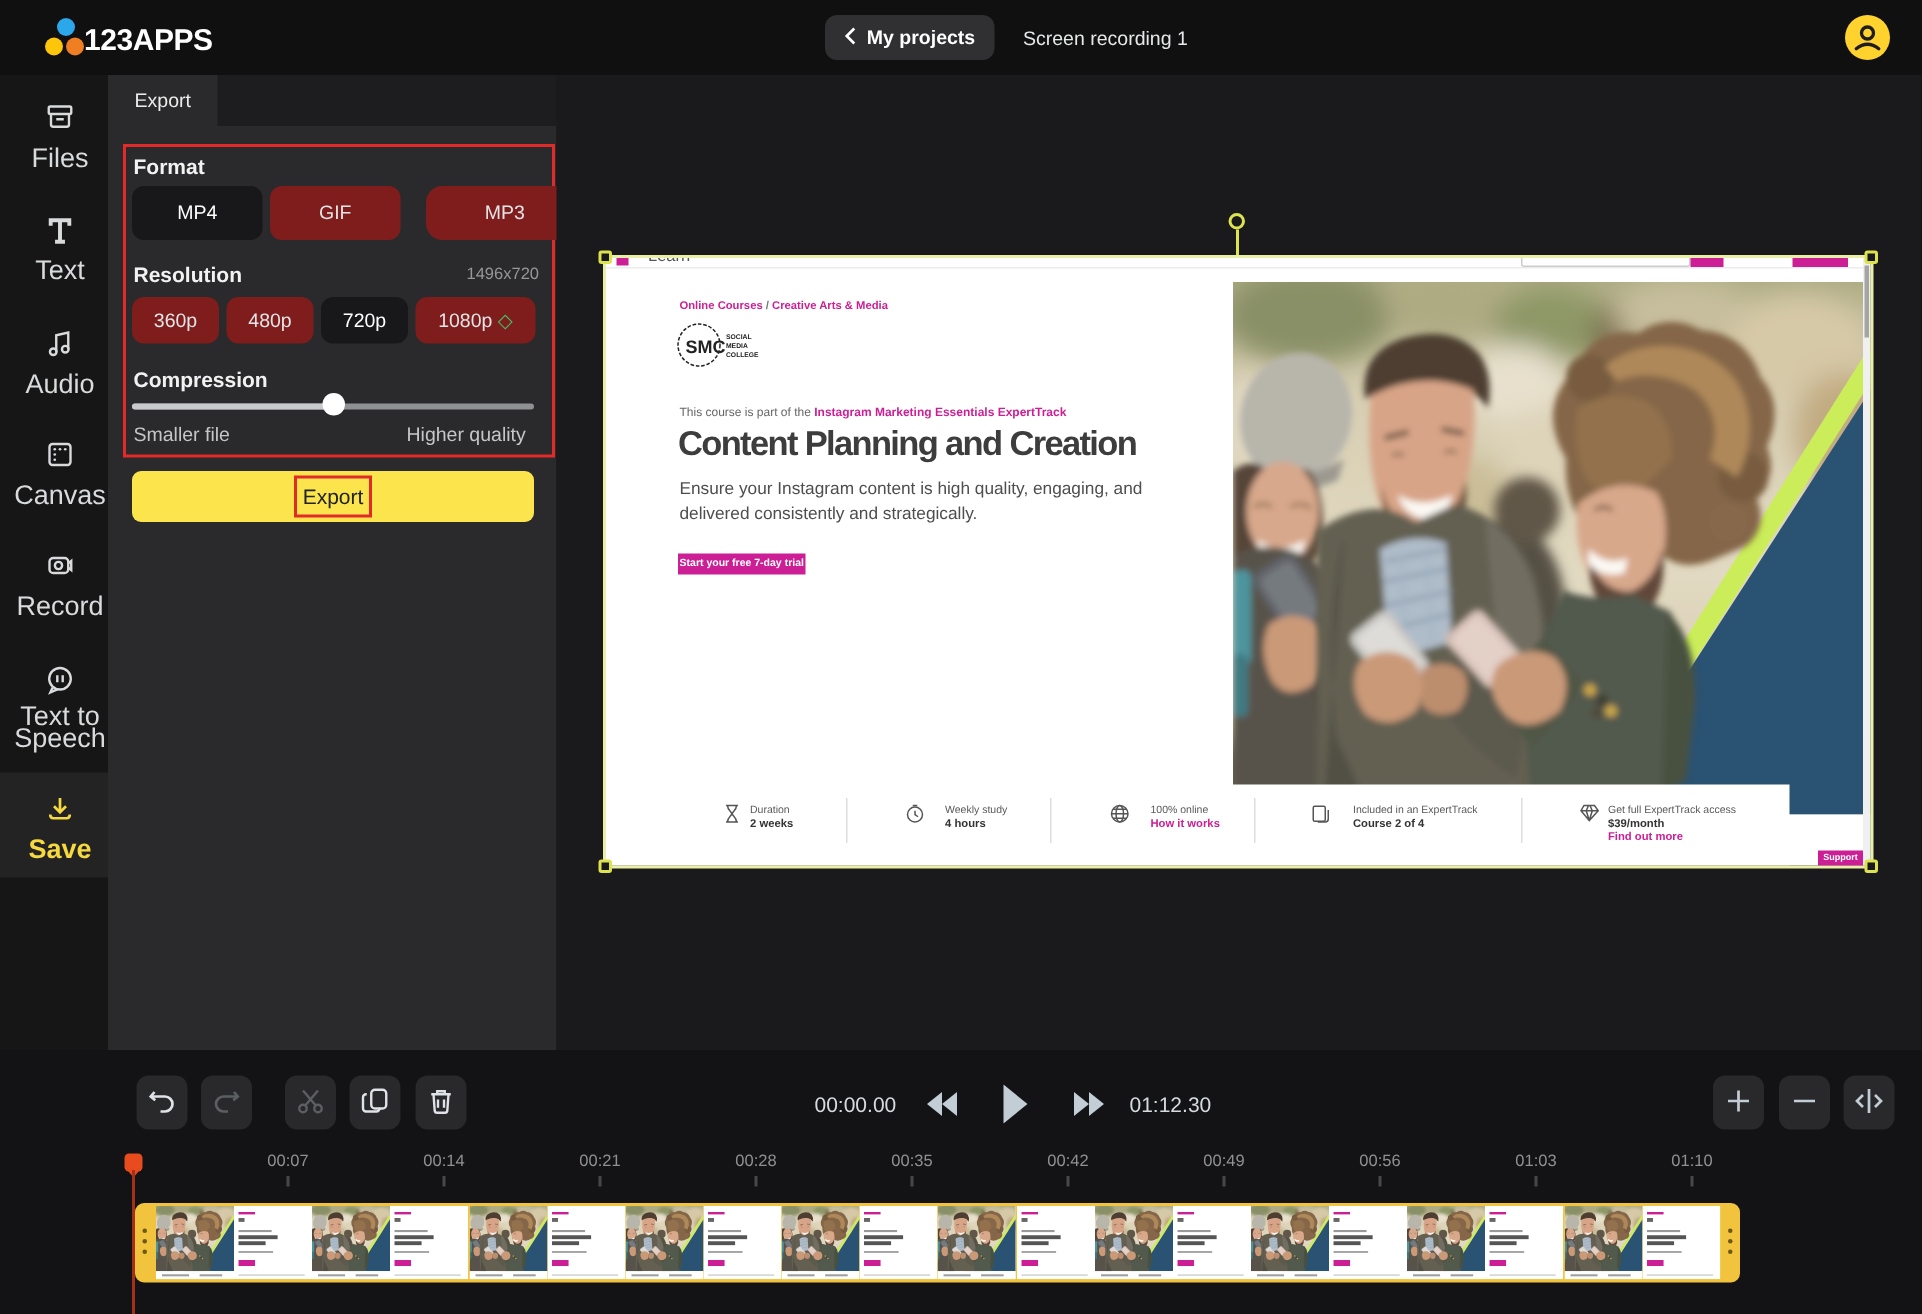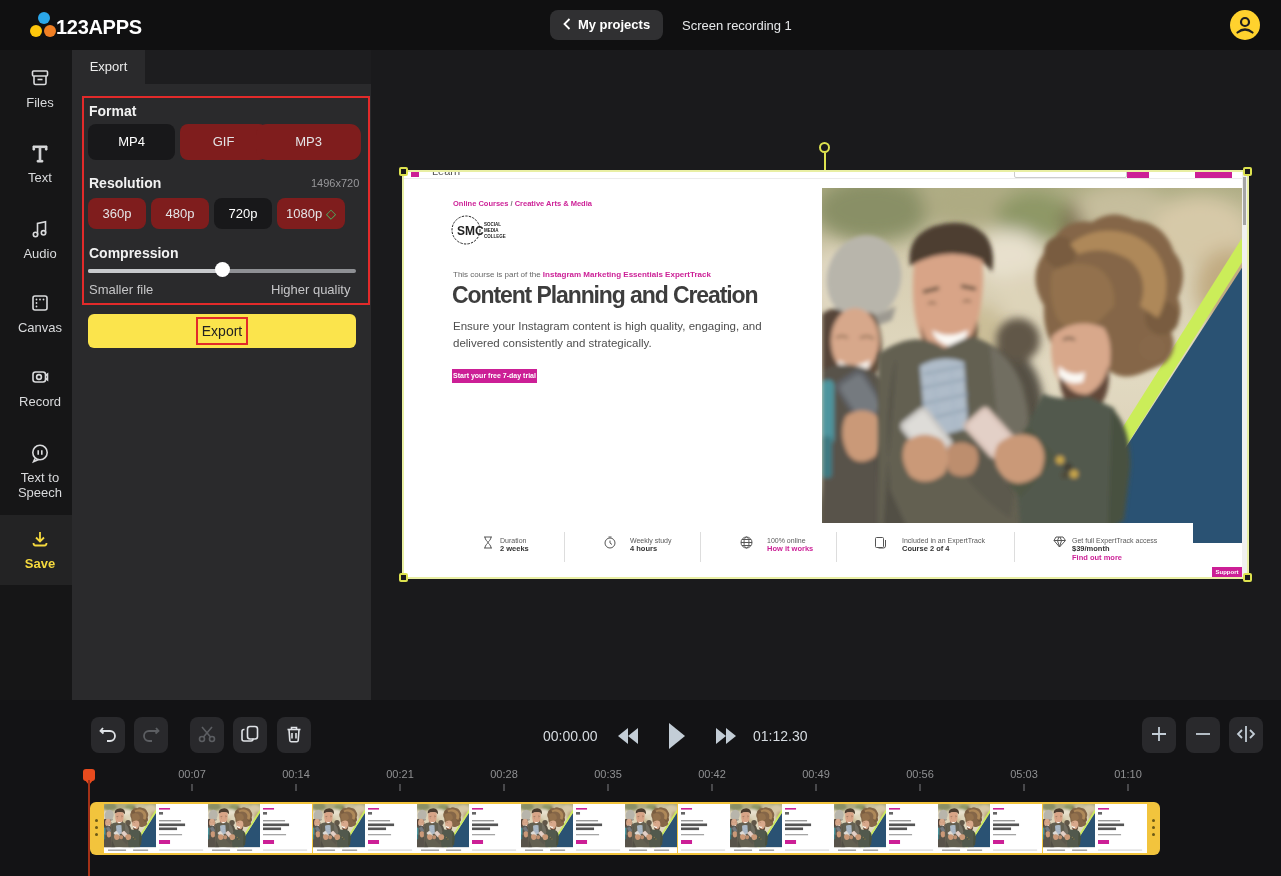--- a/index.html
+++ b/index.html
@@ -18,21 +18,21 @@
   #dot-o { left:44px; top:25px; background:#f07f24; }
   #btn-projects { position:absolute; left:550px; top:10px; width:113px; height:30px;
     background:#303032; border-radius:8px; color:#fff; font-size:13px; font-weight:bold;
     text-align:center; line-height:30px; }
   #title-rec { position:absolute; left:682px; top:18px; color:#e6e8ea; font-size:13px; }
   #avatar { position:absolute; left:1230px; top:10px; width:30px; height:30px;
     background:#ffd22e; border-radius:50%; }
 
   
   #sidebar { position:absolute; left:0; top:50px; width:72px; height:650px; background:#161617; }
-  .side-item { position:absolute; left:0; width:80px; text-align:center; color:#d9dadc; font-size:13px; }
+  .side-item { position:absolute; left:0; width:80px; text-align:center; color:#d9dadc; font-size:18px; }
   .side-item svg { display:block; margin:0 auto 6px auto; }
   #side-save { background:#232324; position:absolute; left:0; top:465px; width:72px; height:70px; }
 
   
   #panel { position:absolute; left:72px; top:50px; width:299px; height:650px; background:#2a2a2c; }
   #tabbar { position:absolute; left:0; top:0; width:299px; height:34px; background:#1d1d1f; }
   #tab-export { position:absolute; left:0; top:0; width:73px; height:34px; background:#2a2a2c;
     color:#ececec; font-size:13px; line-height:34px; text-align:center; }
   #redbox { position:absolute; left:10px; top:46px; width:288px; height:209px;
     border:2px solid #e22a2a; }
@@ -198,27 +198,27 @@
   </div>
 
   <div id="panel">
     <div id="tabbar">
         <div id="tab-export">Export</div>
       </div>
     <div id="redbox"></div>
     <div class="ptitle" style="left:17px; top:53px;">Format</div>
     <div class="pbtn sel" style="left:16px; top:74px; width:87px; height:36px; line-height:36px;">MP4</div>
     <div class="pbtn" style="left:108px; top:74px; width:87px; height:36px; line-height:36px;">GIF</div>
-    <div class="pbtn" style="left:184px; top:74px; width:105px; height:36px; line-height:36px;border-radius:11px;">MP3</div>
+    <div class="pbtn" style="left:212px; top:74px; width:105px; height:36px; line-height:36px;border-radius:11px;">MP3</div>
     <div class="ptitle" style="left:17px; top:125px;">Resolution</div>
     <div class="plabel" style="left:239px; top:127px; font-size:11px; color:#97979a;">1496x720</div>
     <div class="pbtn" style="left:16px; top:148px; width:58px; height:31px; line-height:31px;">360p</div>
     <div class="pbtn" style="left:79px; top:148px; width:58px; height:31px; line-height:31px;">480p</div>
     <div class="pbtn sel" style="left:142px; top:148px; width:58px; height:31px; line-height:31px;">720p</div>
-    <div class="pbtn" style="left:205px; top:148px; width:68px; height:31px; line-height:31px;">1080p <span style="color:#42c268;">◇</span></div>
+    <div class="pbtn" style="left:205px; top:148px; width:80px; height:31px; line-height:31px;">1080p <span style="color:#42c268;">◇</span></div>
     <div class="ptitle" style="left:17px; top:195px;">Compression</div>
     <div id="slider-track"></div>
       <div id="slider-fill"></div>
       <div id="slider-thumb"></div>
     <div class="plabel" style="left:17px; top:232px;">Smaller file</div>
     <div class="plabel" style="left:199px; top:232px;">Higher quality</div>
     <div id="btn-export">Export</div>
     <div id="redbox2"></div>
   </div>
 
@@ -390,21 +390,21 @@
     </div>
 
     <div class="ruler-label" style="left:172px;">00:07</div>
     <div class="ruler-label" style="left:276px;">00:14</div>
     <div class="ruler-label" style="left:380px;">00:21</div>
     <div class="ruler-label" style="left:484px;">00:28</div>
     <div class="ruler-label" style="left:588px;">00:35</div>
     <div class="ruler-label" style="left:692px;">00:42</div>
     <div class="ruler-label" style="left:796px;">00:49</div>
     <div class="ruler-label" style="left:900px;">00:56</div>
-    <div class="ruler-label" style="left:1004px;">05:03</div>
+    <div class="ruler-label" style="left:1004px;">01:03</div>
     <div class="ruler-label" style="left:1108px;">01:10</div>
     <div class="tick" style="left:191px;"></div>
       <div class="tick" style="left:295px;"></div>
     <div class="tick" style="left:399px;"></div>
       <div class="tick" style="left:503px;"></div>
     <div class="tick" style="left:607px;"></div>
       <div class="tick" style="left:711px;"></div>
     <div class="tick" style="left:815px;"></div>
       <div class="tick" style="left:919px;"></div>
     <div class="tick" style="left:1023px;"></div>

